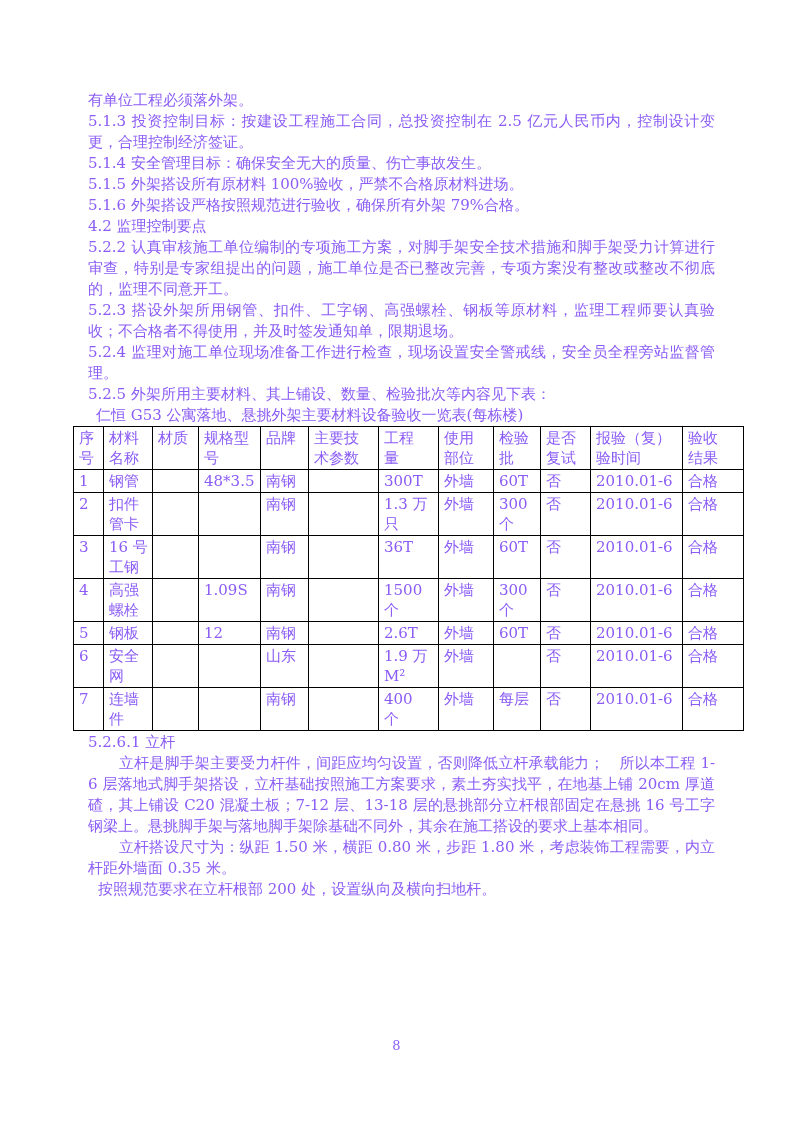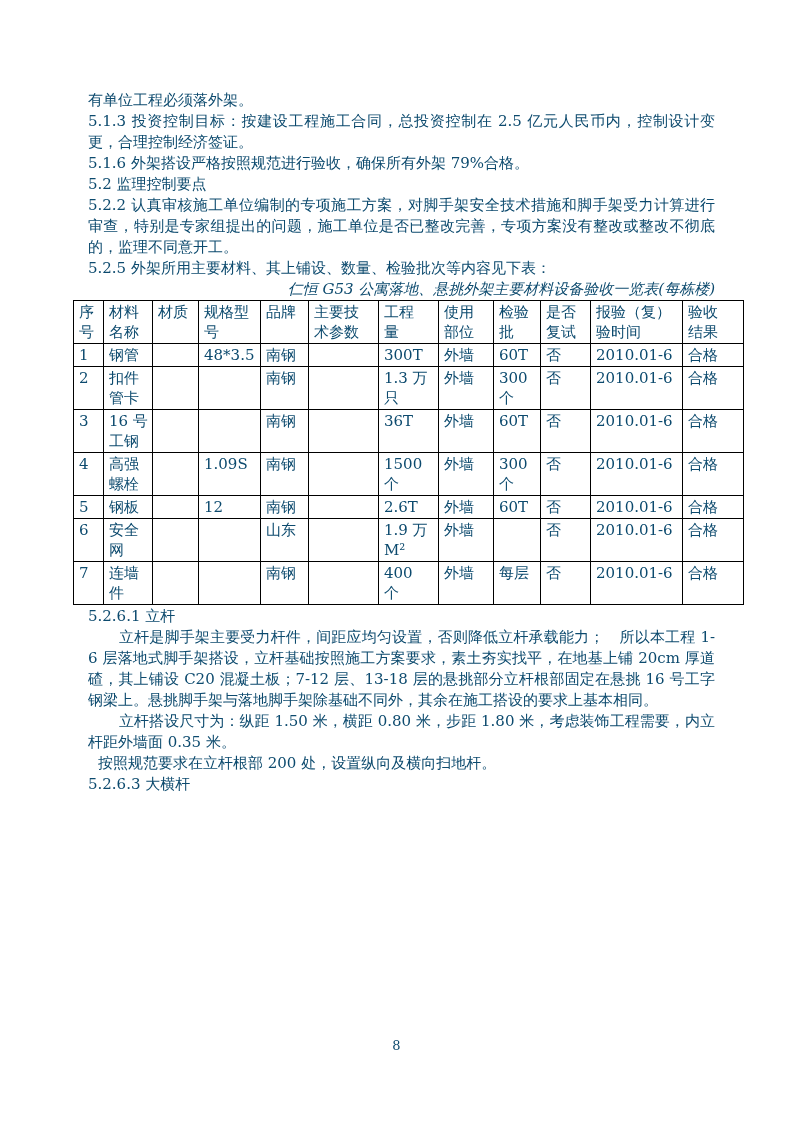--- a/index.html
+++ b/index.html
@@ -5,43 +5,42 @@
   html, body {
     margin: 0;
     padding: 0;
     background: #ffffff;
   }
   .page {
     position: relative;
     width: 793px;
     height: 1122px;
     background: #ffffff;
-    color: #0c4a6e;
+    color: #8b5cf6;
     font-family: "DejaVu Serif", "Liberation Serif", serif;
     overflow: hidden;
   }
   .content {
     position: absolute;
     left: 88px;
     top: 90px;
     width: 627px;
     font-size: 15px;
     line-height: 21px;
     text-align: justify;
   }
   .content p {
     margin: 0;
     padding: 0;
   }
   .indent1 { text-indent: 10px; }
   .indent2 { text-indent: 31px; }
   .tbl-caption {
-    text-align: right;
+    text-align: left;
     text-indent: 8px;
-    font-style: italic;
   }
   table.materials {
     table-layout: fixed;
     border-collapse: collapse;
     width: 670px;
     margin-left: -15px;
     margin-top: 0;
     margin-bottom: 1px;
   }
   table.materials th,
@@ -80,23 +79,27 @@
   }
 </style>
 </head>
 <body>
 
 <div class="page">
   <div class="content">
 
     <p>有单位工程必须落外架。</p>
     <p>5.1.3 投资控制目标：按建设工程施工合同，总投资控制在 2.5 亿元人民币内，控制设计变更，合理控制经济签证。</p>
+    <p>5.1.4 安全管理目标：确保安全无大的质量、伤亡事故发生。</p>
+    <p>5.1.5 外架搭设所有原材料 100%验收，严禁不合格原材料进场。</p>
     <p>5.1.6 外架搭设严格按照规范进行验收，确保所有外架 79%合格。</p>
-    <p>5.2 监理控制要点</p>
+    <p>4.2 监理控制要点</p>
     <p>5.2.2 认真审核施工单位编制的专项施工方案，对脚手架安全技术措施和脚手架受力计算进行审查，特别是专家组提出的问题，施工单位是否已整改完善，专项方案没有整改或整改不彻底的，监理不同意开工。</p>
+    <p>5.2.3 搭设外架所用钢管、扣件、工字钢、高强螺栓、钢板等原材料，监理工程师要认真验收；不合格者不得使用，并及时签发通知单，限期退场。</p>
+    <p>5.2.4 监理对施工单位现场准备工作进行检查，现场设置安全警戒线，安全员全程旁站监督管理。</p>
     <p>5.2.5 外架所用主要材料、其上铺设、数量、检验批次等内容见下表：</p>
 
     <p class="tbl-caption">仁恒 G53 公寓落地、悬挑外架主要材料设备验收一览表(每栋楼)</p>
 
     <table class="materials">
       <colgroup>
         <col class="col-0">
           <col class="col-1">
           <col class="col-2">
           <col class="col-3">
@@ -245,18 +248,17 @@
             <td>2010.01-6</td>
             <td>合格</td>
           </tr>
         </tbody>
     </table>
 
     <p>5.2.6.1 立杆</p>
     <p class="indent2">立杆是脚手架主要受力杆件，间距应均匀设置，否则降低立杆承载能力；　所以本工程 1-6 层落地式脚手架搭设，立杆基础按照施工方案要求，素土夯实找平，在地基上铺 20cm 厚道碴，其上铺设 C20 混凝土板；7-12 层、13-18 层的悬挑部分立杆根部固定在悬挑 16 号工字钢梁上。悬挑脚手架与落地脚手架除基础不同外，其余在施工搭设的要求上基本相同。</p>
     <p class="indent2">立杆搭设尺寸为：纵距 1.50 米，横距 0.80 米，步距 1.80 米，考虑装饰工程需要，内立杆距外墙面 0.35 米。</p>
     <p class="indent1">按照规范要求在立杆根部 200 处，设置纵向及横向扫地杆。</p>
-    <p>5.2.6.3 大横杆</p>
 
   </div>
 
   <div class="page-number">8</div>
 </div>
 
 </body></html>

